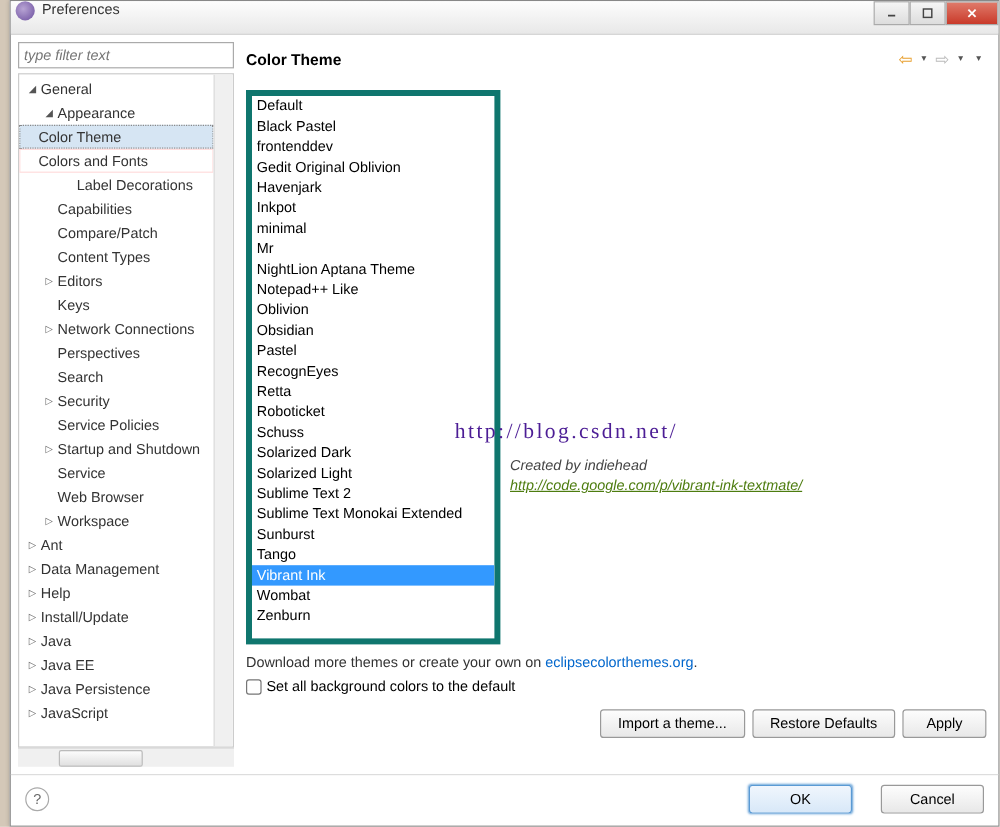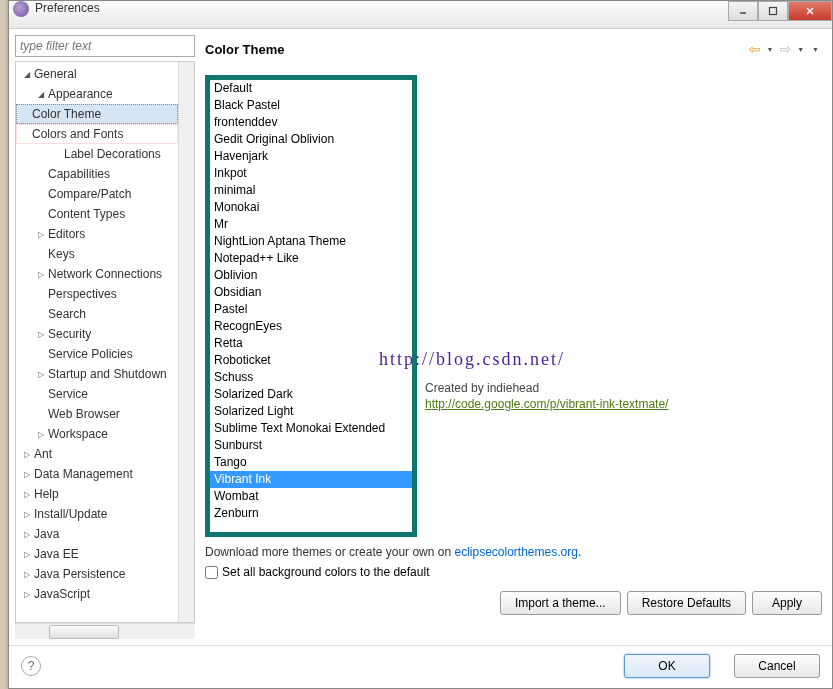--- a/index.html
+++ b/index.html
@@ -40,21 +40,21 @@
     .nav-arrow { font-size: 14px; cursor: pointer; padding: 0 1px; }
     .nav-arrow.back { color: #e8a030; }
     .nav-arrow.forward { color: #bbb; }
     .nav-drop { font-size: 7px; color: #555; padding: 0 3px; cursor: pointer; }
     
     .theme-list { border: 5px solid #0f766e; height: 462px; width: 212px; overflow-y: auto; overflow-x: hidden; margin-top: 6px; }
     .theme-item { padding: 0 4px; height: 17px; line-height: 17px; cursor: pointer; white-space: nowrap; overflow: hidden; }
     .theme-item.selected { background: #3399ff; color: #fff; }
     
     .theme-row { display: flex; gap: 8px; margin-top: 6px; }
-    .theme-info { flex: 1; padding-top: 312px; }
+    .theme-info { flex: 1; padding-top: 312px; font-style: italic; }
     .info-text { color: #444; margin-bottom: 2px; }
     .info-link { color: #4d7c0f; text-decoration: underline; cursor: pointer; }
     
     .download-text { margin-top: 8px; color: #333; }
     .download-text a { color: #0066cc; cursor: pointer; }
     
     .checkbox-row { display: flex; align-items: center; margin-top: 6px; gap: 4px; }
     .checkbox-row input { width: 13px; height: 13px; }
     
     .button-row { display: flex; justify-content: flex-end; gap: 6px; margin-top: 12px; }
@@ -231,33 +231,33 @@
 
       <div class="theme-row">
         <div class="theme-list" id="theme-list">
             <div class="theme-item">Default</div>
             <div class="theme-item">Black Pastel</div>
             <div class="theme-item">frontenddev</div>
             <div class="theme-item">Gedit Original Oblivion</div>
             <div class="theme-item">Havenjark</div>
             <div class="theme-item">Inkpot</div>
             <div class="theme-item">minimal</div>
-            <div class="theme-item">Monokai</div>
             <div class="theme-item">Mr</div>
             <div class="theme-item">NightLion Aptana Theme</div>
             <div class="theme-item">Notepad++ Like</div>
             <div class="theme-item">Oblivion</div>
             <div class="theme-item">Obsidian</div>
             <div class="theme-item">Pastel</div>
             <div class="theme-item">RecognEyes</div>
             <div class="theme-item">Retta</div>
             <div class="theme-item">Roboticket</div>
             <div class="theme-item">Schuss</div>
             <div class="theme-item">Solarized Dark</div>
             <div class="theme-item">Solarized Light</div>
+            <div class="theme-item">Sublime Text 2</div>
             <div class="theme-item">Sublime Text Monokai Extended</div>
             <div class="theme-item">Sunburst</div>
             <div class="theme-item">Tango</div>
             <div class="theme-item selected">Vibrant Ink</div>
             <div class="theme-item">Wombat</div>
             <div class="theme-item">Zenburn</div>
           </div>
         <div class="theme-info">
           <div class="info-text">Created by indiehead</div>
           <a class="info-link">http://code.google.com/p/vibrant-ink-textmate/</a>

